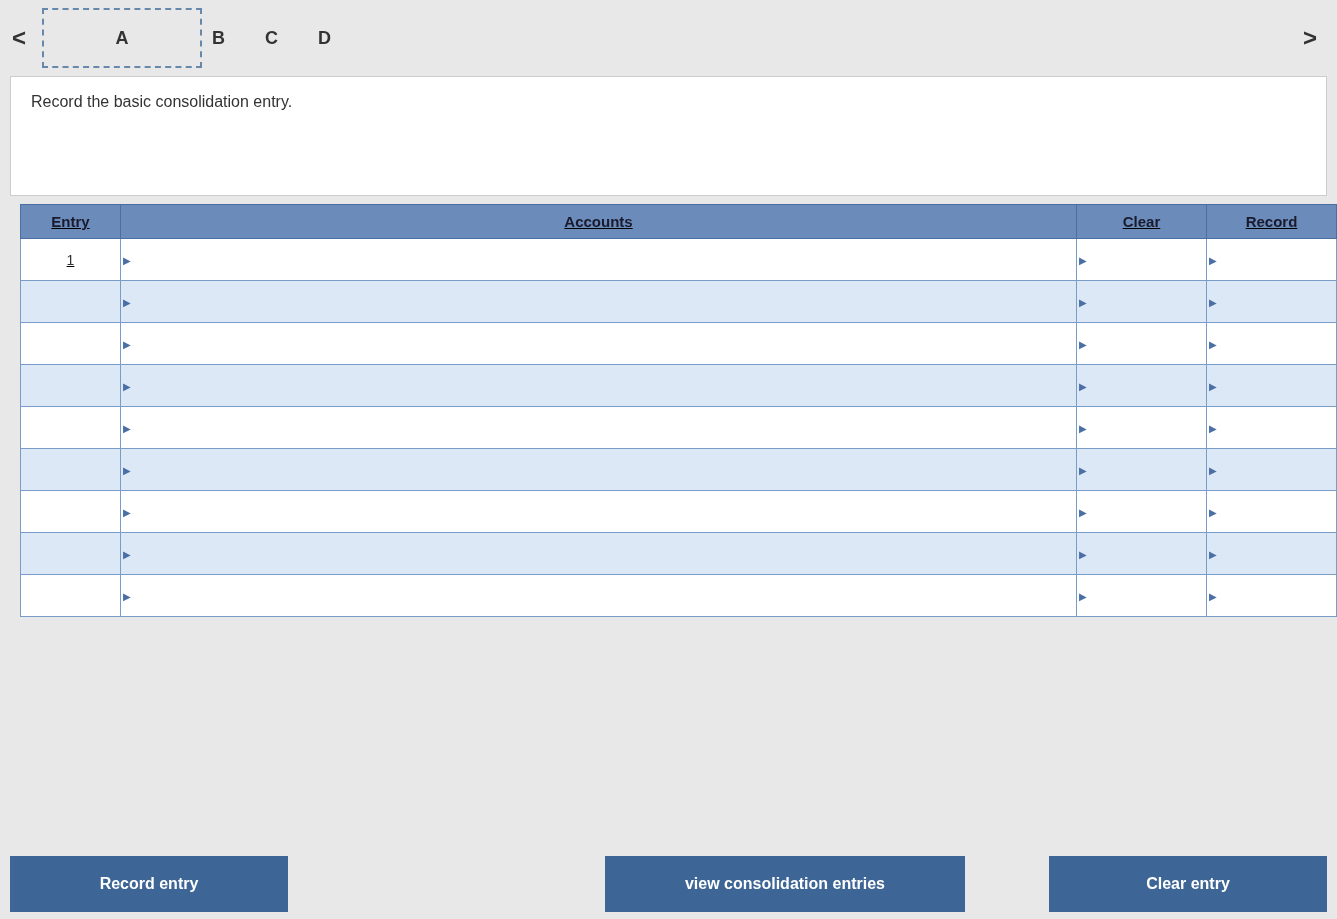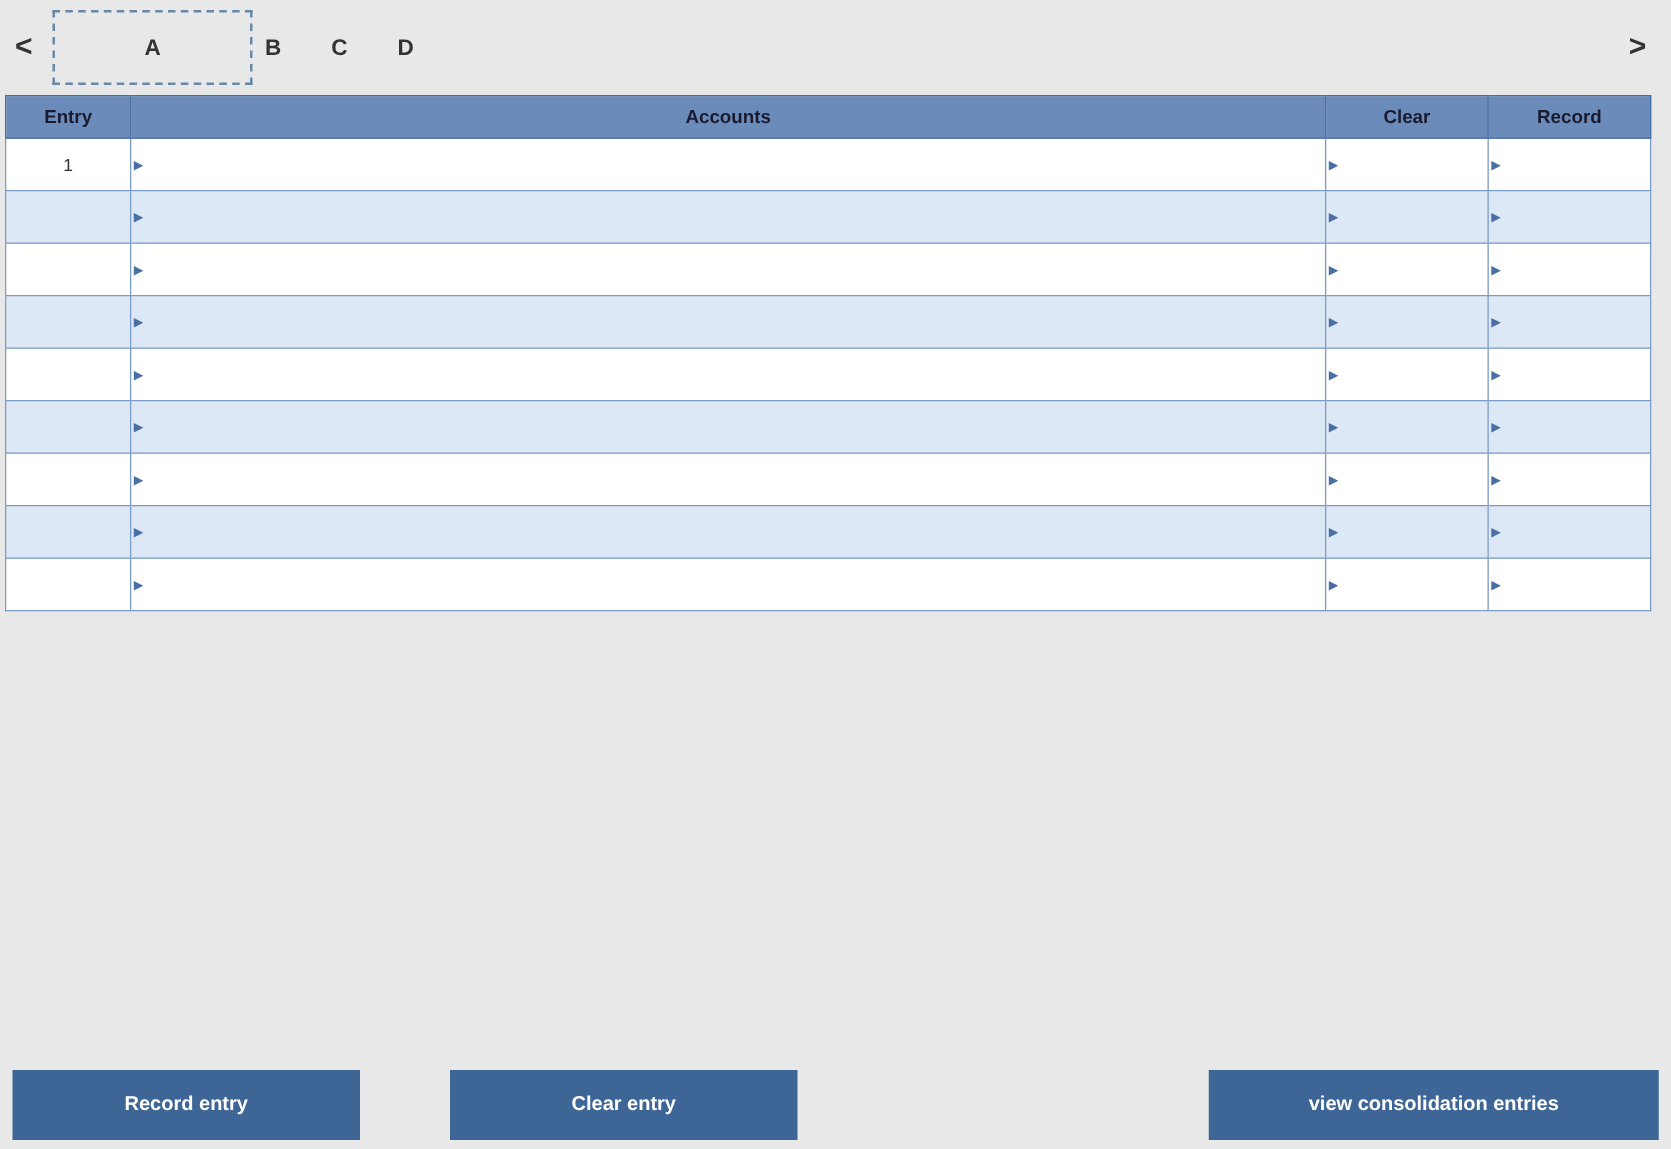--- a/index.html
+++ b/index.html
@@ -89,24 +89,25 @@
 
     
     .note-text {
       color: #cc0000;
       font-size: 14px;
       margin: 6px 10px 10px 10px;
     }
 
     
     .journal-table {
-      margin: 0 4px;
+      margin: 0 20px;
       border-collapse: collapse;
       width: calc(100% - 20px);
       border: 1px solid #4a6fa5;
+      text-decoration: underline;
     }
 
     .journal-table thead tr {
       background-color: #6b8cba;
     }
 
     .journal-table thead th {
       color: #1a1a2e;
       font-weight: bold;
       font-size: 15px;
@@ -184,21 +185,21 @@
     .buttons-row {
       position: absolute;
       bottom: 0;
       left: 0;
       right: 0;
       height: 71px;
       display: flex;
       align-items: center;
       background-color: #e8e8e8;
       padding: 0 10px;
-      gap: 0;
+      gap: 12px;
     }
 
     .btn {
       height: 56px;
       background-color: #3d6595;
       color: #ffffff;
       border: none;
       font-size: 16px;
       font-weight: bold;
       cursor: pointer;
@@ -232,20 +233,23 @@
       <span>A</span>
     </div>
     <div class="col-labels">
       <span class="col-label">B</span>
       <span class="col-label">C</span>
       <span class="col-label">D</span>
     </div>
     <span class="nav-arrow-right">&gt;</span>
   </div>
 
+  <div class="instruction-box">
+    <span>Record the basic consolidation entry.</span>
+  </div>
 
 
   <table class="journal-table">
     <thead>
       <tr>
         <th class="entry-col">Entry</th>
         <th class="accounts-col">Accounts</th>
         <th class="debit-col">Clear</th>
         <th class="credit-col">Record</th>
       </tr>
@@ -303,17 +307,17 @@
           <td class="entry-col"></td>
           <td class="accounts-col accounts-cell" style="position: relative;"><span class="dropdown-arrow">▶</span><input type="text" class="cell-input" style=""></td>
           <td class="debit-col debit-cell" style="position: relative;"><span class="dropdown-arrow">▶</span><input type="text" class="cell-input" style=""></td>
           <td class="credit-col credit-cell" style="position: relative;"><span class="dropdown-arrow">▶</span><input type="text" class="cell-input" style=""></td>
         </tr>
       </tbody>
   </table>
 
   <div class="buttons-row">
     <button class="btn btn-record">Record entry</button>
+    <button class="btn btn-view">view consolidation entries</button>
     <button class="btn btn-clear">Clear entry</button>
-    <button class="btn btn-view">view consolidation entries</button>
   </div>
 
 </div>
 
 </body></html>

